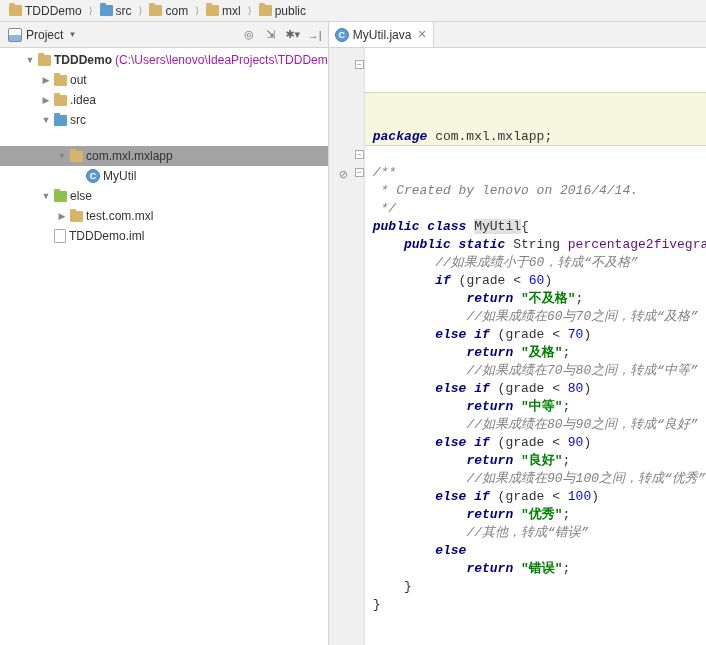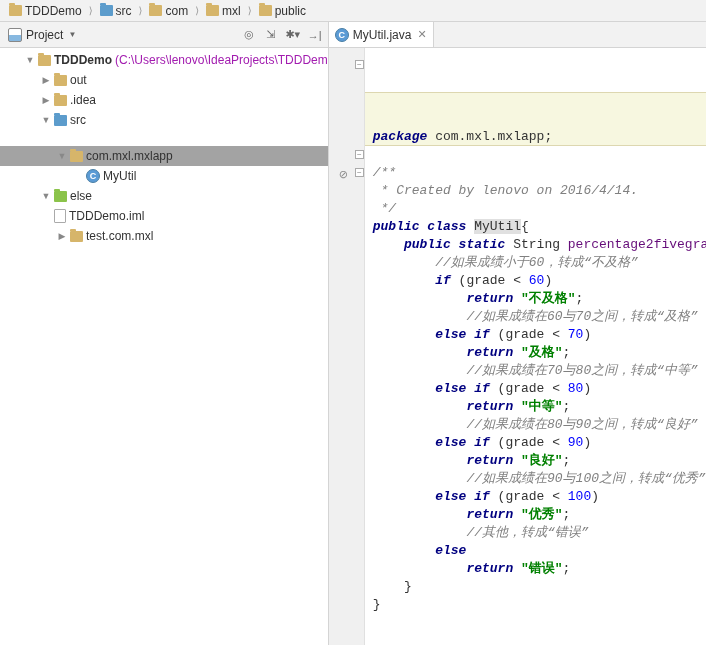--- a/index.html
+++ b/index.html
@@ -311,30 +311,30 @@
           <span class="class-ico">C</span>
           <span>MyUtil</span>
         </div>
         <div class="tree-row">
           <span class="indent" style="width: 32px;"></span>
           <span class="arrow open"></span>
           <span class="folder-ico green"></span>
           <span>else</span>
         </div>
         <div class="tree-row">
+          <span class="indent" style="width: 48px;"></span>
+          <span class="arrow closed"></span>
+          <span class="folder-ico"></span>
+          <span>test.com.mxl</span>
+        </div>
+        <div class="tree-row">
           <span class="indent" style="width: 32px;"></span>
           <span class="arrow none"></span>
           <span class="file-ico"></span>
           <span>TDDDemo.iml</span>
-        </div>
-        <div class="tree-row">
-          <span class="indent" style="width: 48px;"></span>
-          <span class="arrow closed"></span>
-          <span class="folder-ico"></span>
-          <span>test.com.mxl</span>
         </div>
       </div>
   </div>
 
   <div class="editor-area">
     <div class="editor-tabs">
       <div class="editor-tab">
         <span class="class-ico">C</span>
         <span>MyUtil.java</span>
         <span class="close-x">✕</span>

